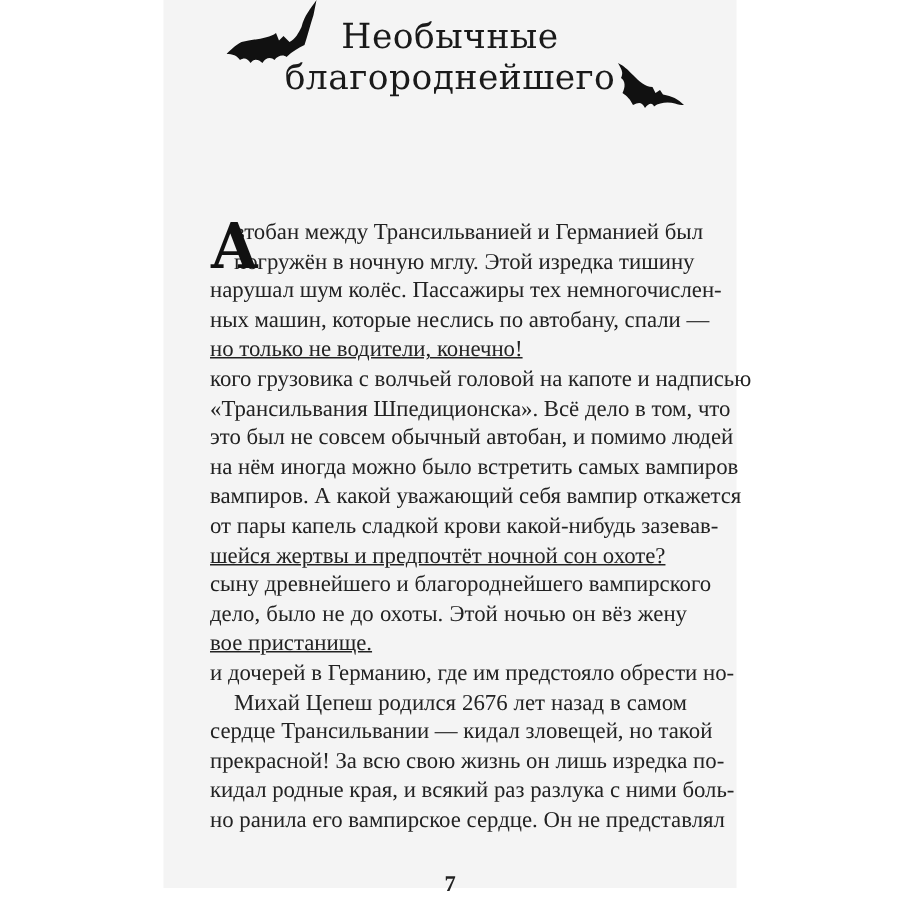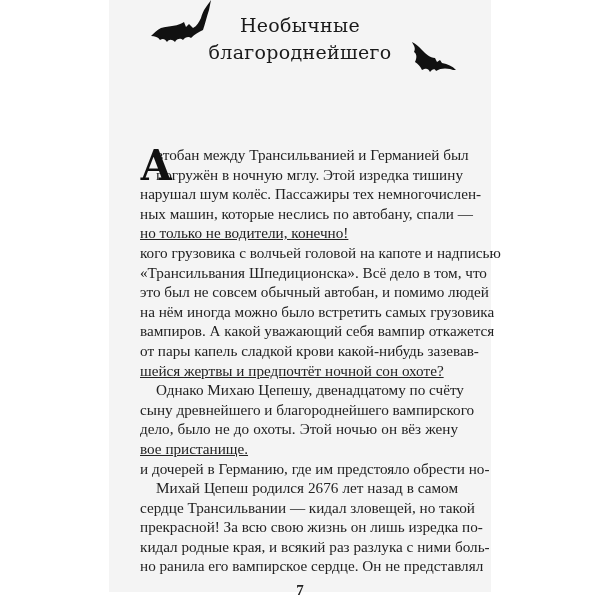--- a/index.html
+++ b/index.html
@@ -8,21 +8,21 @@
     }
     .page {
       position: absolute; left: 109px; top: 0; width: 382px; height: 592px;
       background: #f4f4f4;
     }
     .bat { position: absolute; }
     .bat svg { display: block; }
     .title {
       position: absolute; left: 0; right: 0; top: 12px;
       text-align: center; font-family: "DejaVu Serif", serif; color: #1a1a1a;
-      font-size: 19px; line-height: 27px; letter-spacing: 0.3px;
+      font-size: 23px; line-height: 27px; letter-spacing: 0.3px;
     }
     .title div { display: block; }
     .body-text {
       position: absolute; left: 31px; top: 145px; width: 318px;
       font-family: "Liberation Serif", serif; font-size: 15.2px; line-height: 19.6px;
       color: #222222;
     }
     .line { display: block; text-align: justify; text-align-last: justify; white-space: nowrap; height: 19.6px; }
     .line.last { text-align-last: left; text-decoration: underline; }
     .line.indent { padding-left: 16px; }
@@ -63,25 +63,24 @@
   <div class="body-text">
     <span class="dropcap">А</span>
     <span class="line drop">втобан между Трансильванией и Германией был</span>
     <span class="line drop">погружён в ночную мглу. Этой изредка тишину</span>
     <span class="line">нарушал шум колёс. Пассажиры тех немногочислен-</span>
     <span class="line">ных машин, которые неслись по автобану, спали —</span>
     <span class="line last">но только не водители, конечно!</span>
     <span class="line">кого грузовика с волчьей головой на капоте и надписью</span>
     <span class="line">«Трансильвания Шпедиционска». Всё дело в том, что</span>
     <span class="line">это был не совсем обычный автобан, и помимо людей</span>
-    <span class="line">на нём иногда можно было встретить самых грузовика</span>
+    <span class="line">на нём иногда можно было встретить самых вампиров</span>
     <span class="line">вампиров. А какой уважающий себя вампир откажется</span>
     <span class="line">от пары капель сладкой крови какой-нибудь зазевав-</span>
     <span class="line last">шейся жертвы и предпочтёт ночной сон охоте?</span>
-    <span class="line indent">Однако Михаю Цепешу, двенадцатому по счёту</span>
     <span class="line">сыну древнейшего и благороднейшего вампирского</span>
     <span class="line">дело, было не до охоты. Этой ночью он вёз жену</span>
     <span class="line last">вое пристанище.</span>
     <span class="line">и дочерей в Германию, где им предстояло обрести но-</span>
     <span class="line indent">Михай Цепеш родился 2676 лет назад в самом</span>
     <span class="line">сердце Трансильвании — кидал зловещей, но такой</span>
     <span class="line">прекрасной! За всю свою жизнь он лишь изредка по-</span>
     <span class="line">кидал родные края, и всякий раз разлука с ними боль-</span>
     <span class="line">но ранила его вампирское сердце. Он не представлял</span>
   </div>

